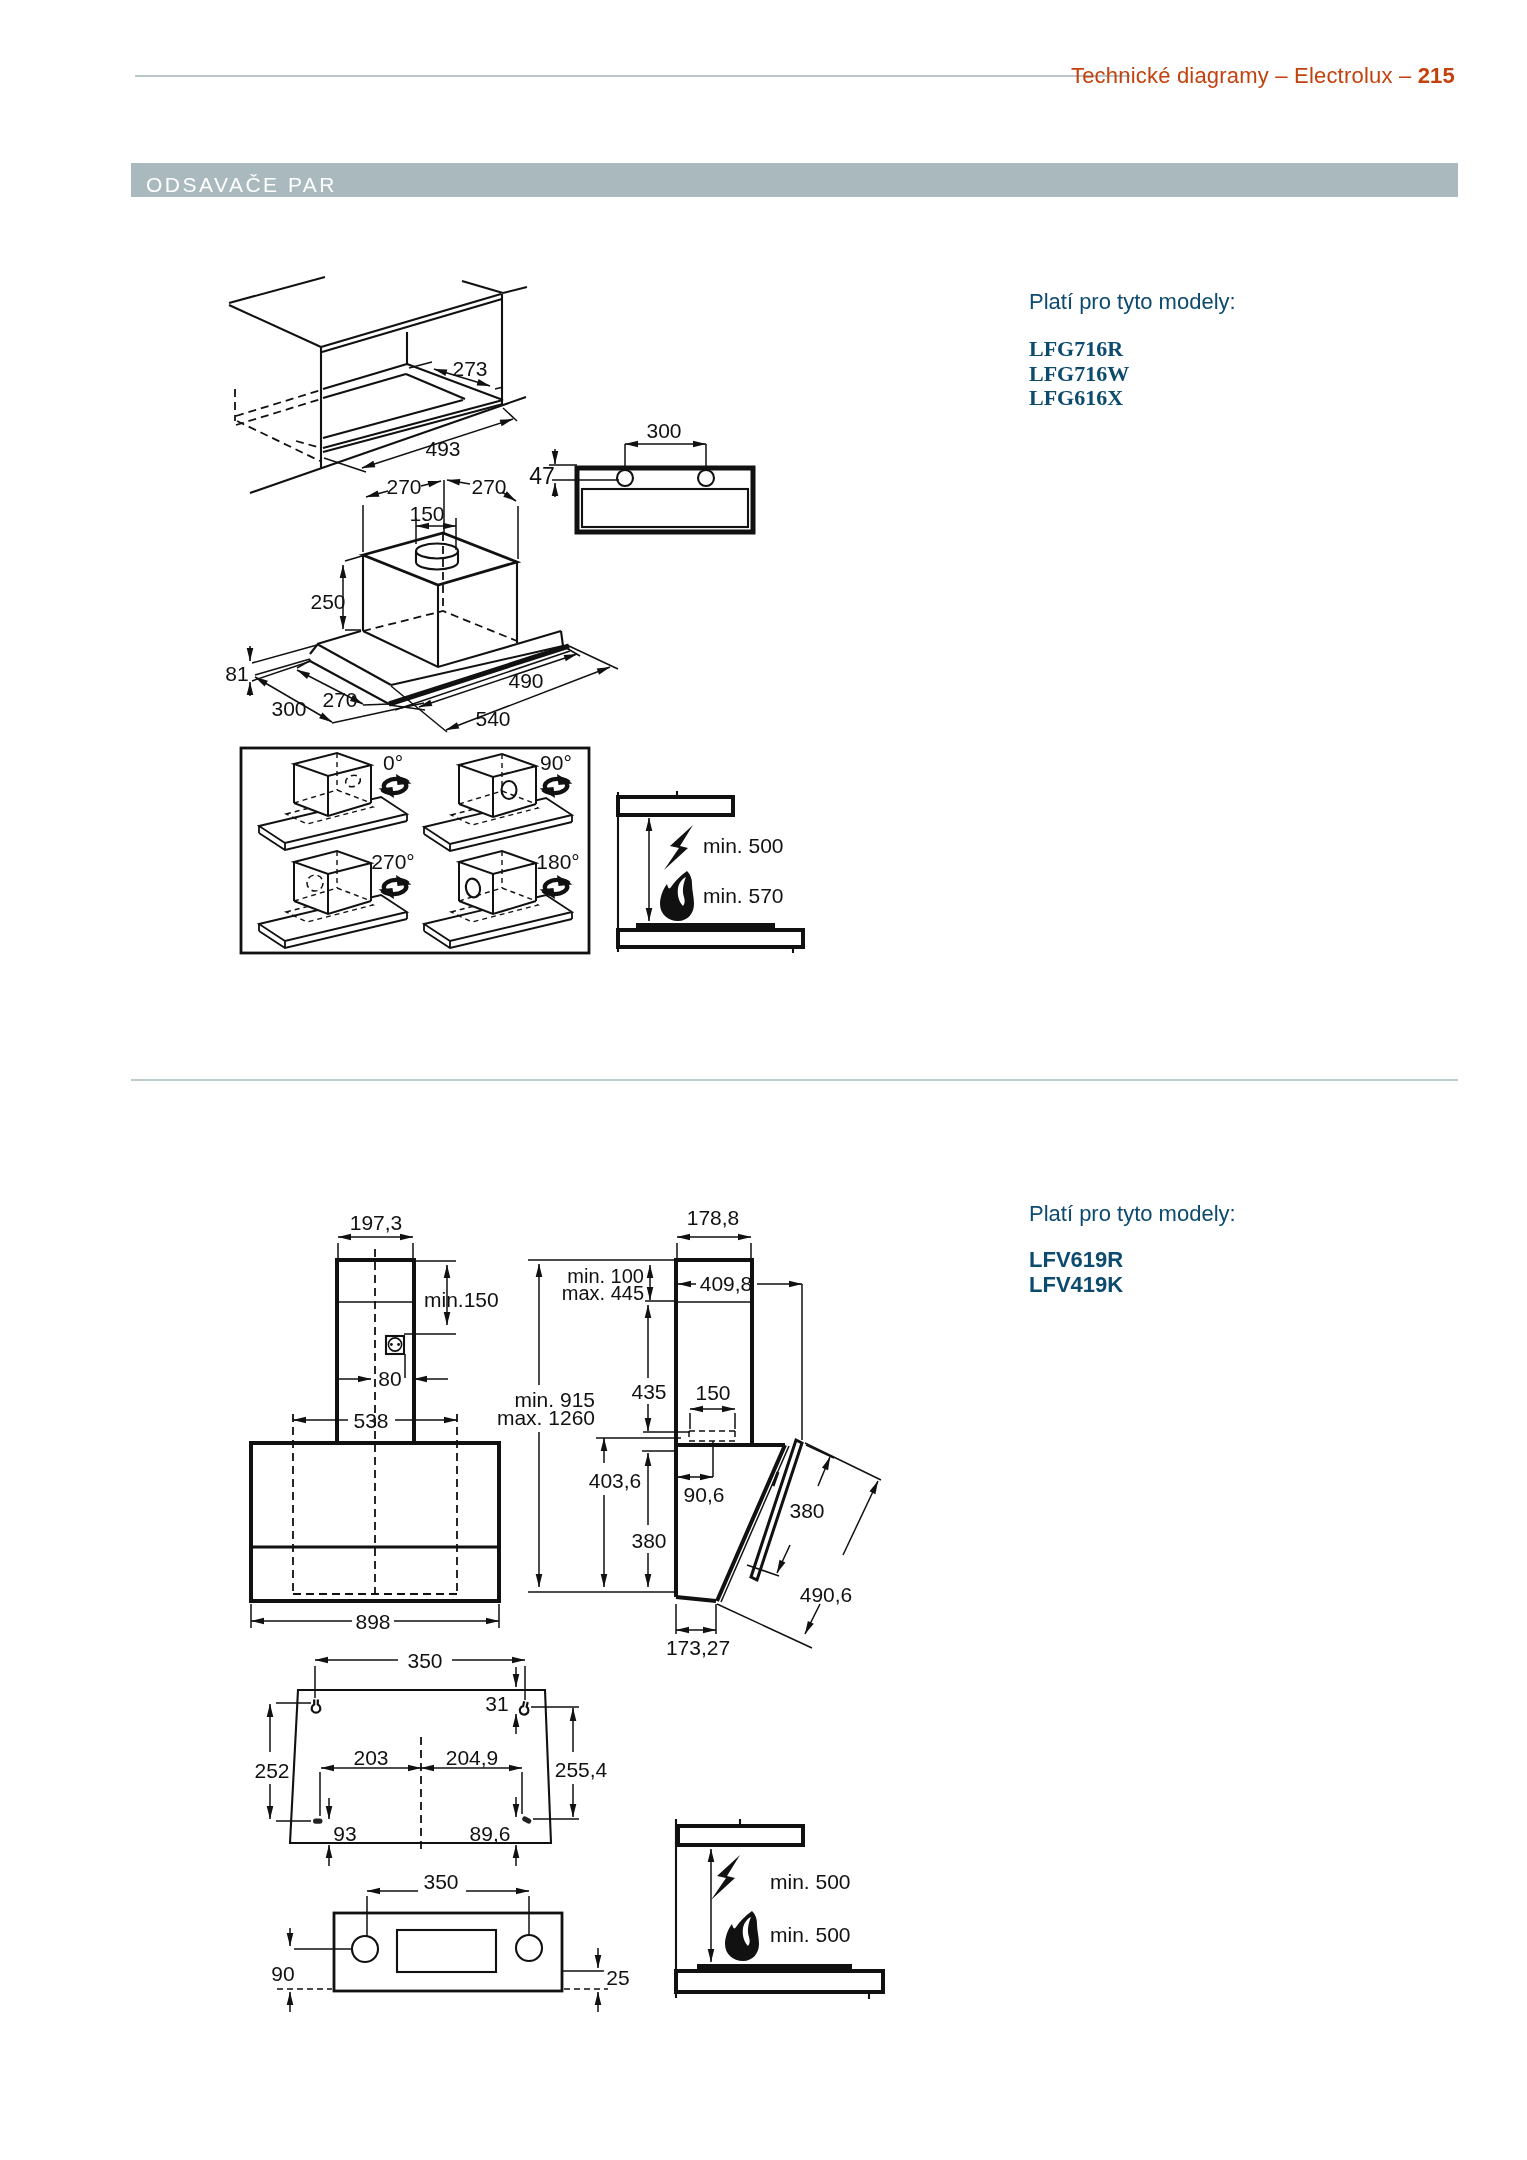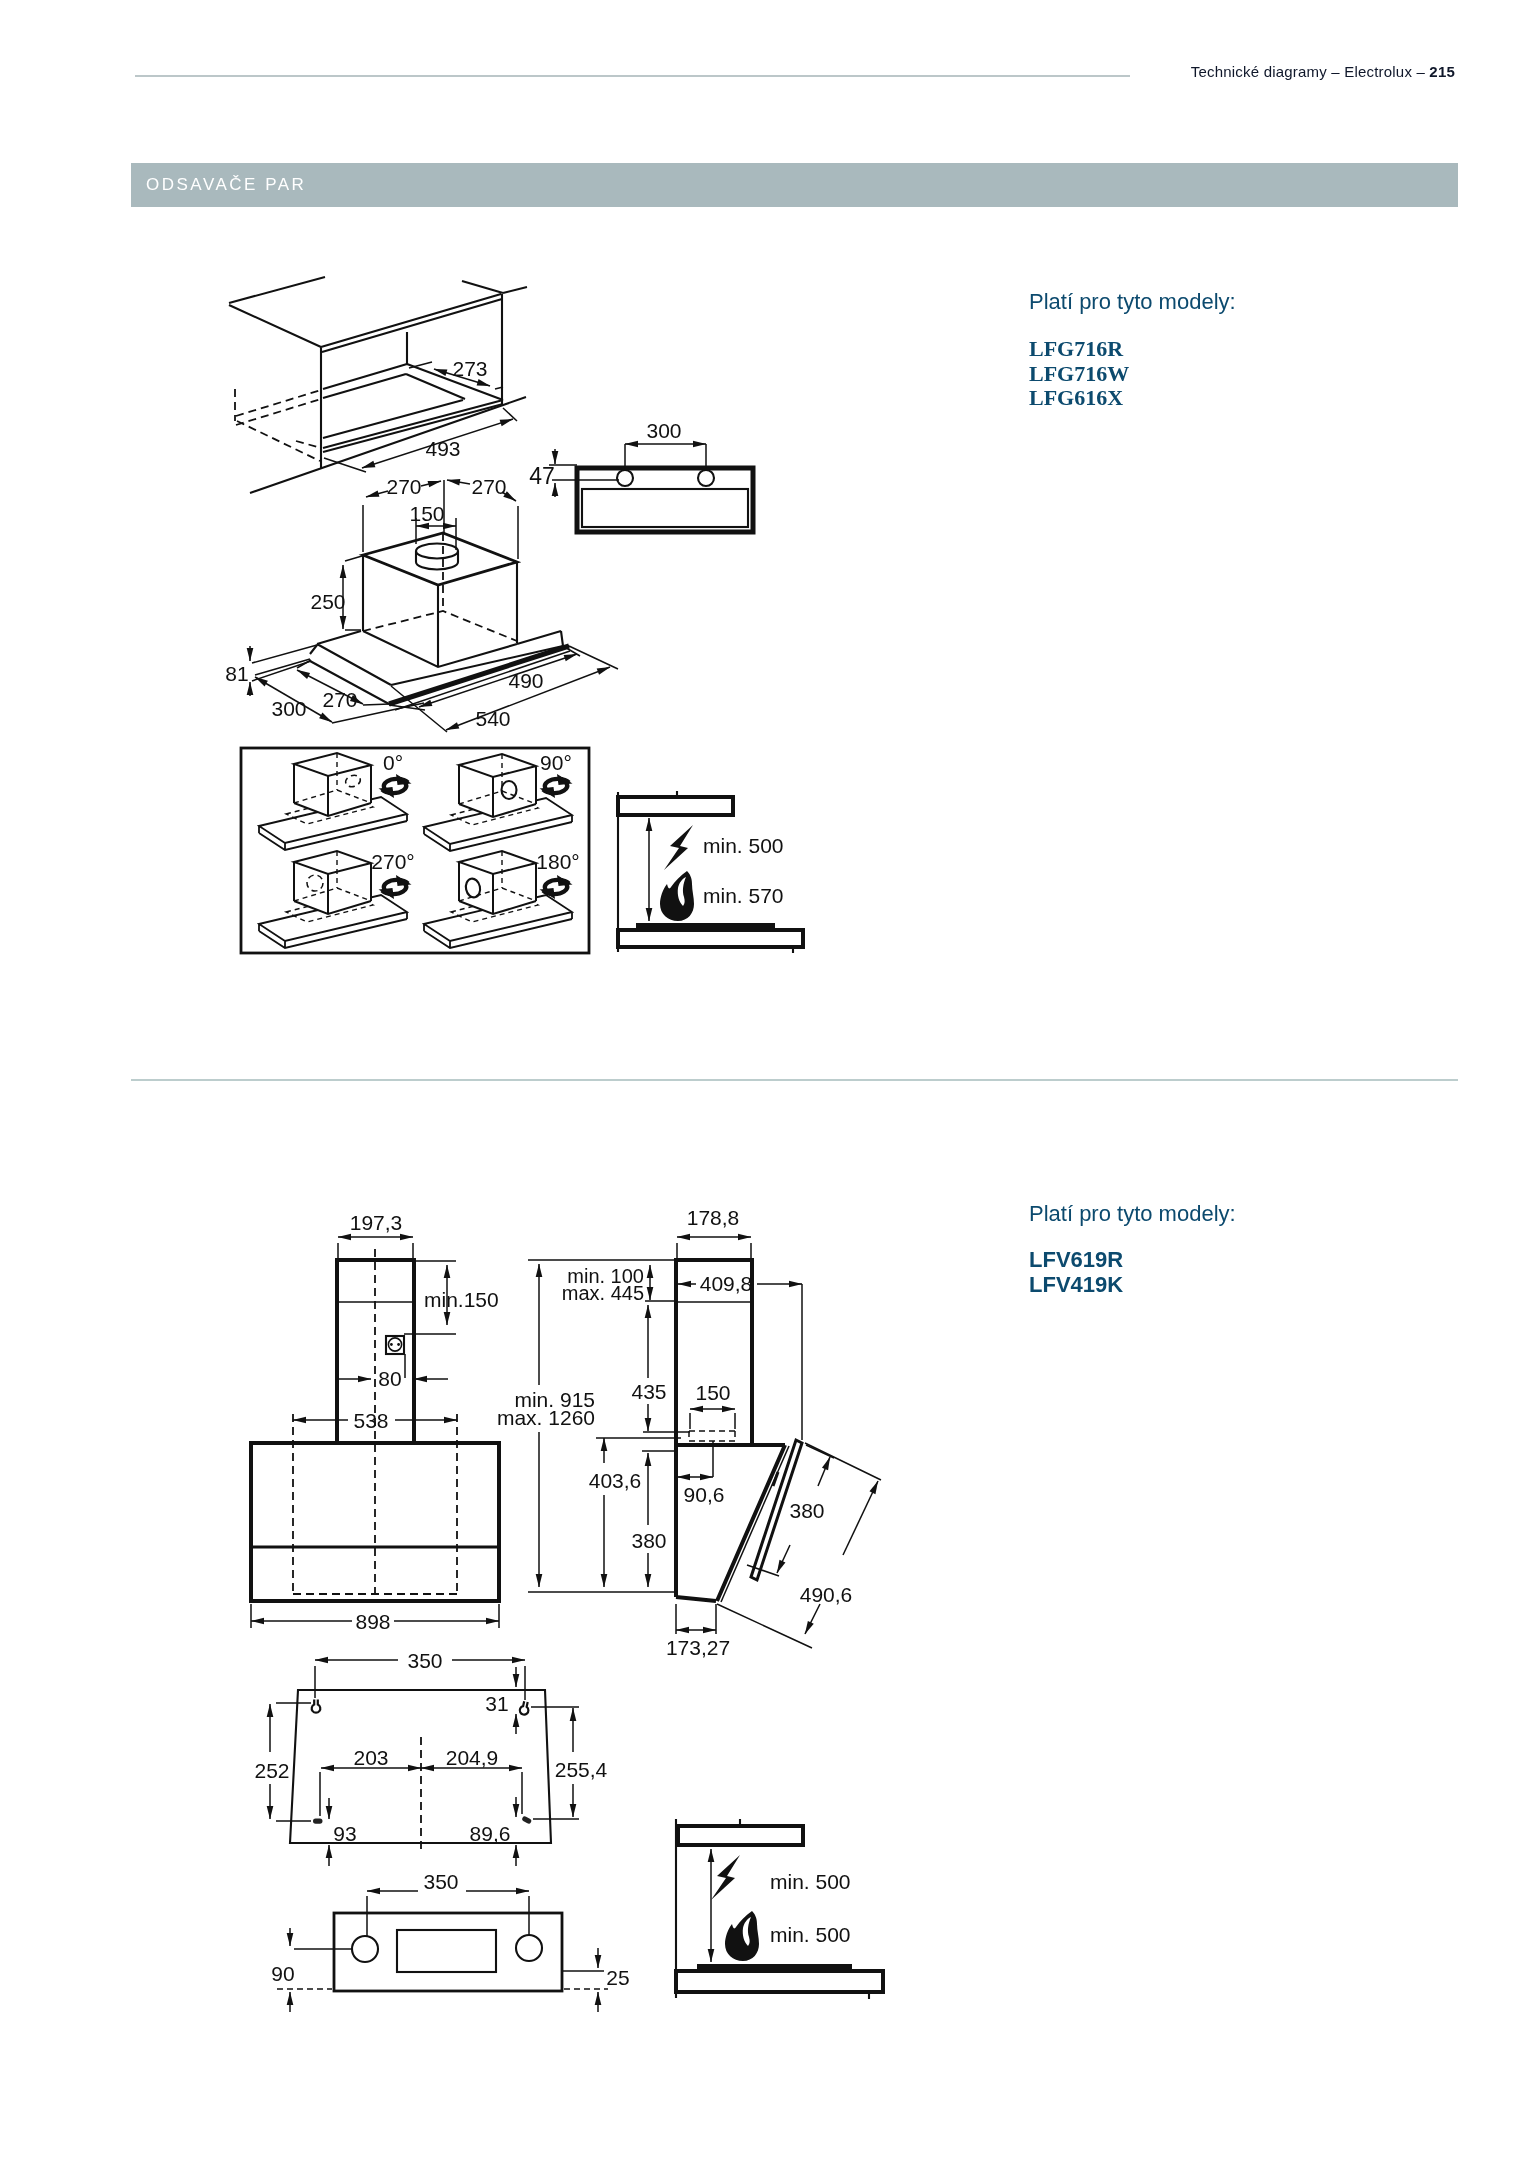--- a/index.html
+++ b/index.html
@@ -1,21 +1,21 @@
 <!DOCTYPE html>
 <html><head>
 <meta charset="utf-8">
 <style>
   html,body{margin:0;padding:0;background:#fff;}
   body{width:1527px;height:2160px;position:relative;font-family:"Liberation Sans",sans-serif;}
   .abs{position:absolute;}
-  .hdr{color:#0f172a;font-size:15px;letter-spacing:0.2px;}
+  .hdr{color:#c2410c;font-size:22px;letter-spacing:0.2px;}
   .navy{color:#0c4a6e;}
-  .banner{left:131px;top:163px;width:1327px;height:44px;background:#a9b9bd;color:#fff;
-          font-size:17px;letter-spacing:2.5px;line-height:43px;padding-left:15px;box-sizing:border-box;}
+  .banner{left:131px;top:163px;width:1327px;height:34px;background:#a9b9bd;color:#fff;
+          font-size:21px;letter-spacing:2.5px;line-height:43px;padding-left:15px;box-sizing:border-box;}
   .sep{left:131px;top:1079px;width:1327px;height:2px;background:#bccdcd;}
   .hline{left:135px;top:75px;width:995px;height:2px;background:#bcc7c9;}
   .models{font-weight:bold;font-size:22px;line-height:24.5px;}
 </style>
 </head>
 <body>
 <div class="abs hline"></div>
 <div class="abs hdr" style="right:72px;top:63px;">Technické diagramy – Electrolux – <b>215</b></div>
 <div class="abs banner">ODSAVAČE PAR</div>
 <div class="abs sep"></div>

